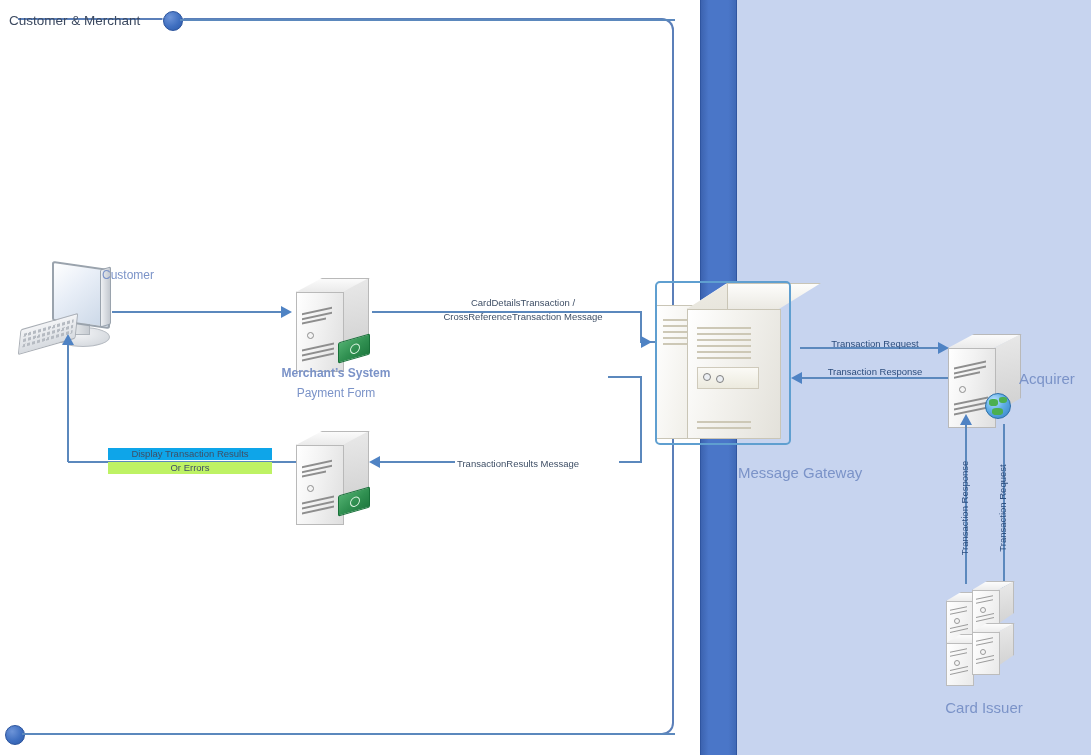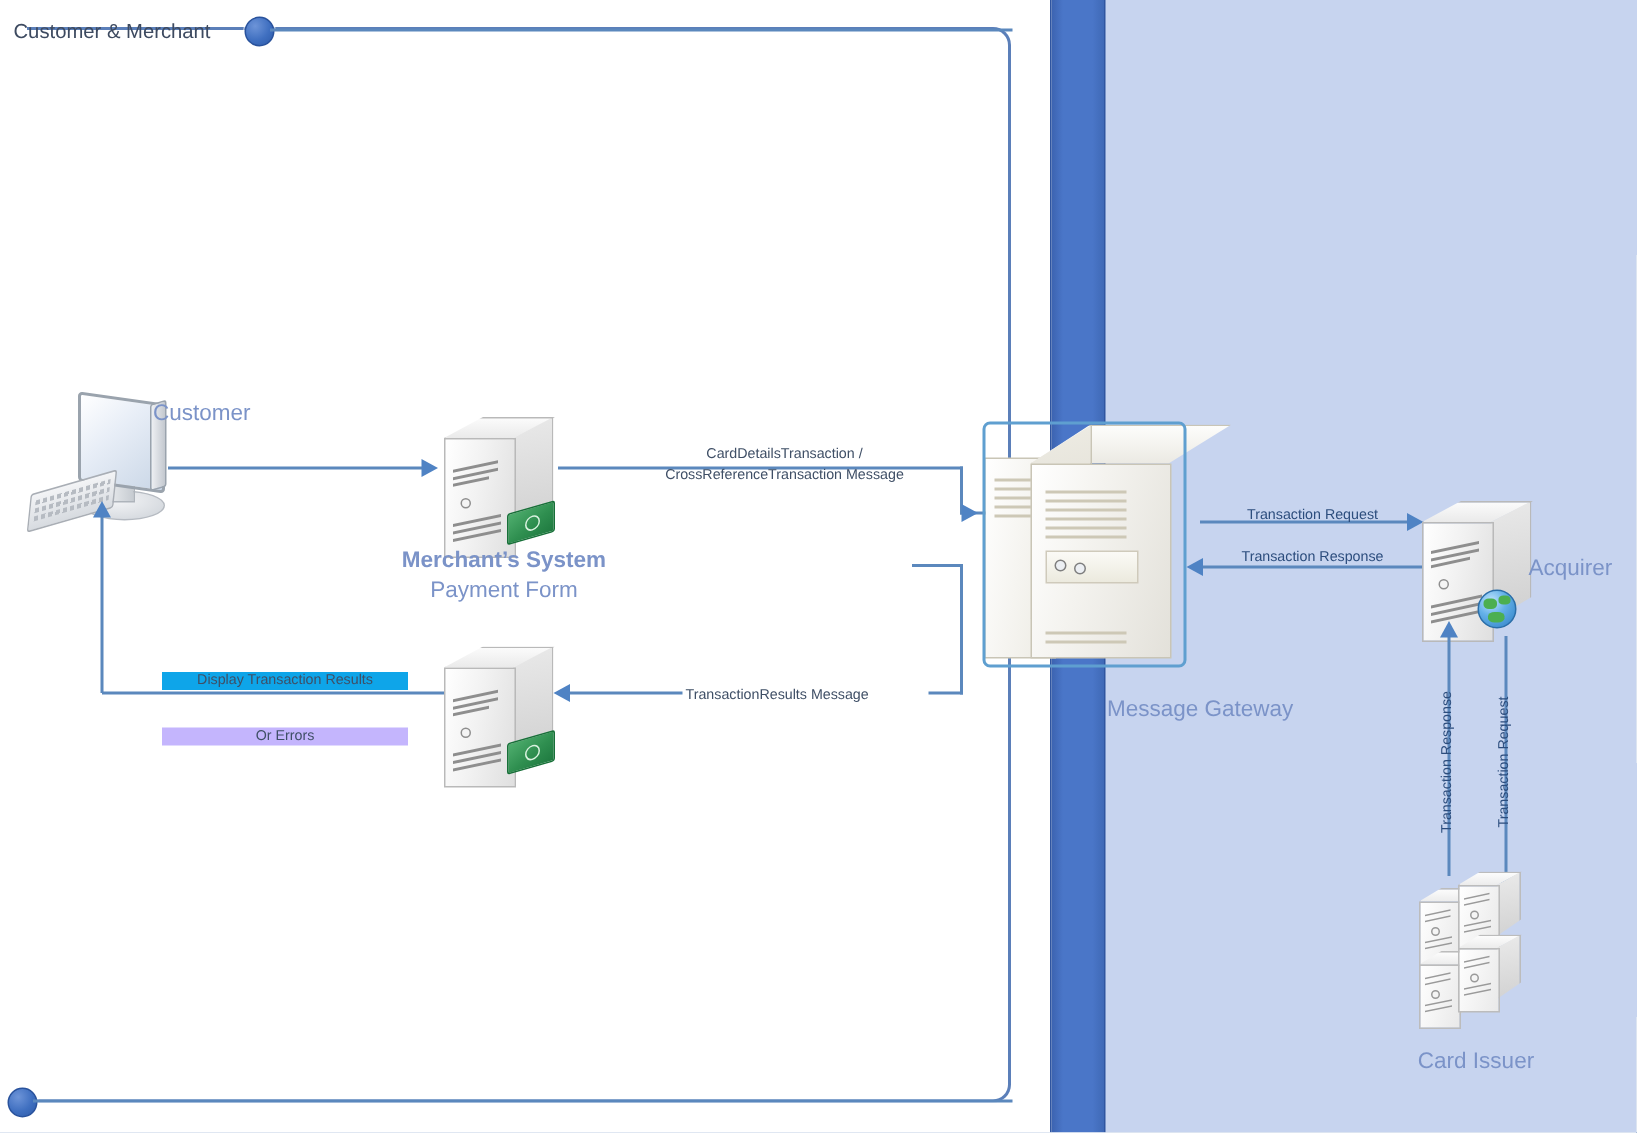--- a/index.html
+++ b/index.html
@@ -35,21 +35,21 @@
   .ar-l{border-top:6px solid transparent;border-bottom:6px solid transparent;border-right:11px solid #4f83c4;}
   .ar-u{border-left:6px solid transparent;border-right:6px solid transparent;border-bottom:11px solid #4f83c4;}
   .ar-d{border-left:6px solid transparent;border-right:6px solid transparent;border-top:11px solid #4f83c4;}
 
   
   .elabel{position:absolute;font-size:9.5px;color:#3f4f66;line-height:12px;text-align:center;white-space:nowrap;}
   .elabel.blue{color:#2c4d7d;}
   .elabel.vert{transform-origin:50% 50%;}
 
   
-  .cap{position:absolute;color:#7b93c8;font-size:15px;line-height:19px;text-align:center;white-space:nowrap;}
+  .cap{position:absolute;color:#7b93c8;font-size:12px;line-height:19px;text-align:center;white-space:nowrap;}
   .cap.lg{font-size:15px;}
 
   
   .tower{position:absolute;}
   .tower .front{position:absolute;left:0;top:14px;width:46px;height:78px;
     background:linear-gradient(100deg,#ffffff 0%,#f2f2f2 45%,#dfdfdf 100%);
     border:1px solid #b9b9b9;}
   .tower .side{position:absolute;left:46px;top:0px;width:26px;height:78px;
     background:linear-gradient(170deg,#e9e9e9,#cfcfcf);
     border:1px solid #b9b9b9;border-left:none;
@@ -222,21 +222,21 @@
     <div class="vent" style="top:68px;width:32px;"></div>
     <div class="vent" style="top:73px;width:32px;"></div>
     <div class="vent" style="top:78px;width:32px;"></div>
     <div class="money" style="left:42px;top:60px;"></div>
   </div>
 
   <div class="ln h" style="left:68px;top:461px;width:228px;"></div>
   <div class="ln v" style="left:67px;top:344px;height:118px;"></div>
   <div class="arrow ar-u" style="left:62px;top:334px;"></div>
   <div class="elabel" style="left:108px;top:448px;width:160px;background:#0ea5e9;padding:0 2px;">Display Transaction Results</div>
-  <div class="elabel" style="left:108px;top:485px;width:160px;background:#c4b5fd;padding:0 2px;">Or Errors</div>
+  <div class="elabel" style="left:108px;top:462px;width:160px;background:#bef264;padding:0 2px;">Or Errors</div>
 
   <div class="ln h" style="left:800px;top:347px;width:140px;"></div>
   <div class="arrow ar-r" style="left:938px;top:342px;"></div>
   <div class="elabel blue" style="left:805px;top:338px;width:140px;">Transaction Request</div>
 
   <div class="ln h" style="left:800px;top:377px;width:148px;"></div>
   <div class="arrow ar-l" style="left:791px;top:372px;"></div>
   <div class="elabel blue" style="left:805px;top:366px;width:140px;">Transaction Response</div>
 
   <div class="tower" style="left:948px;top:334px;">

